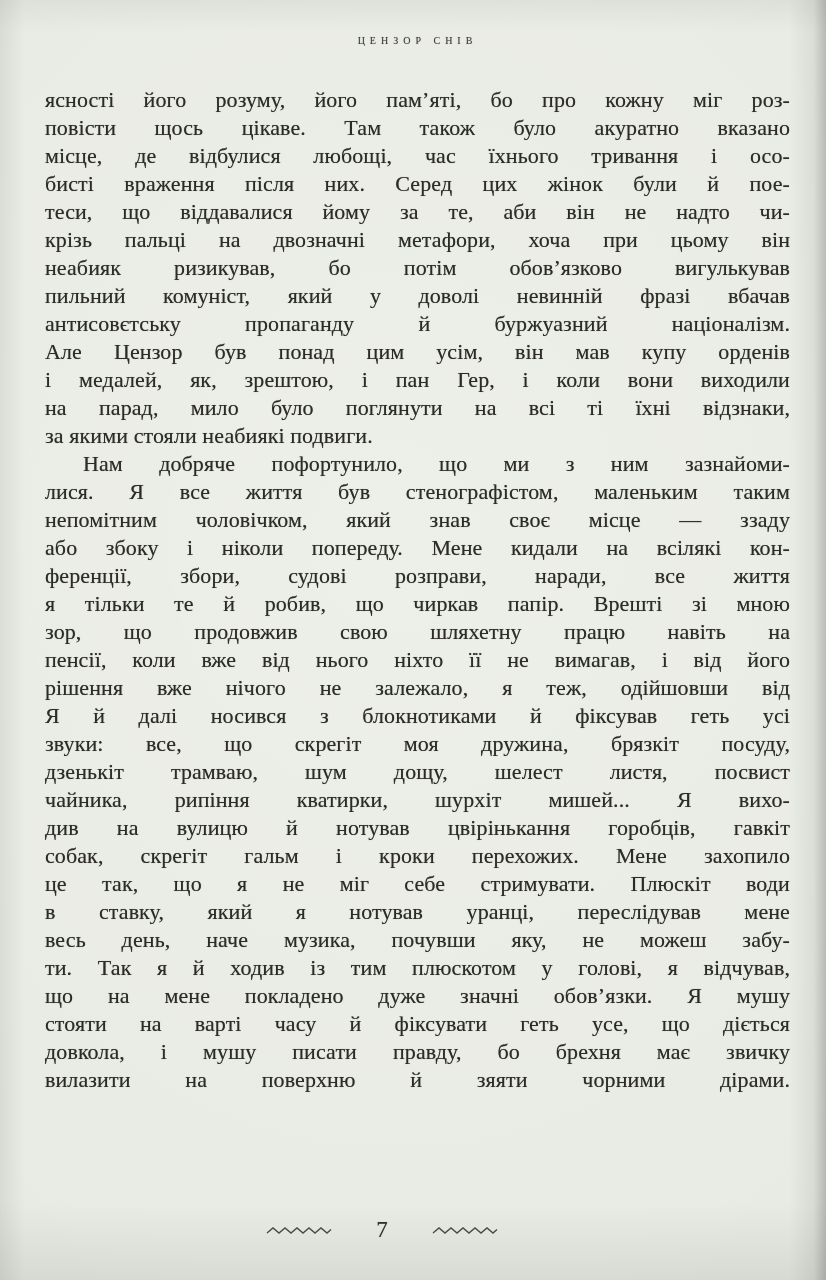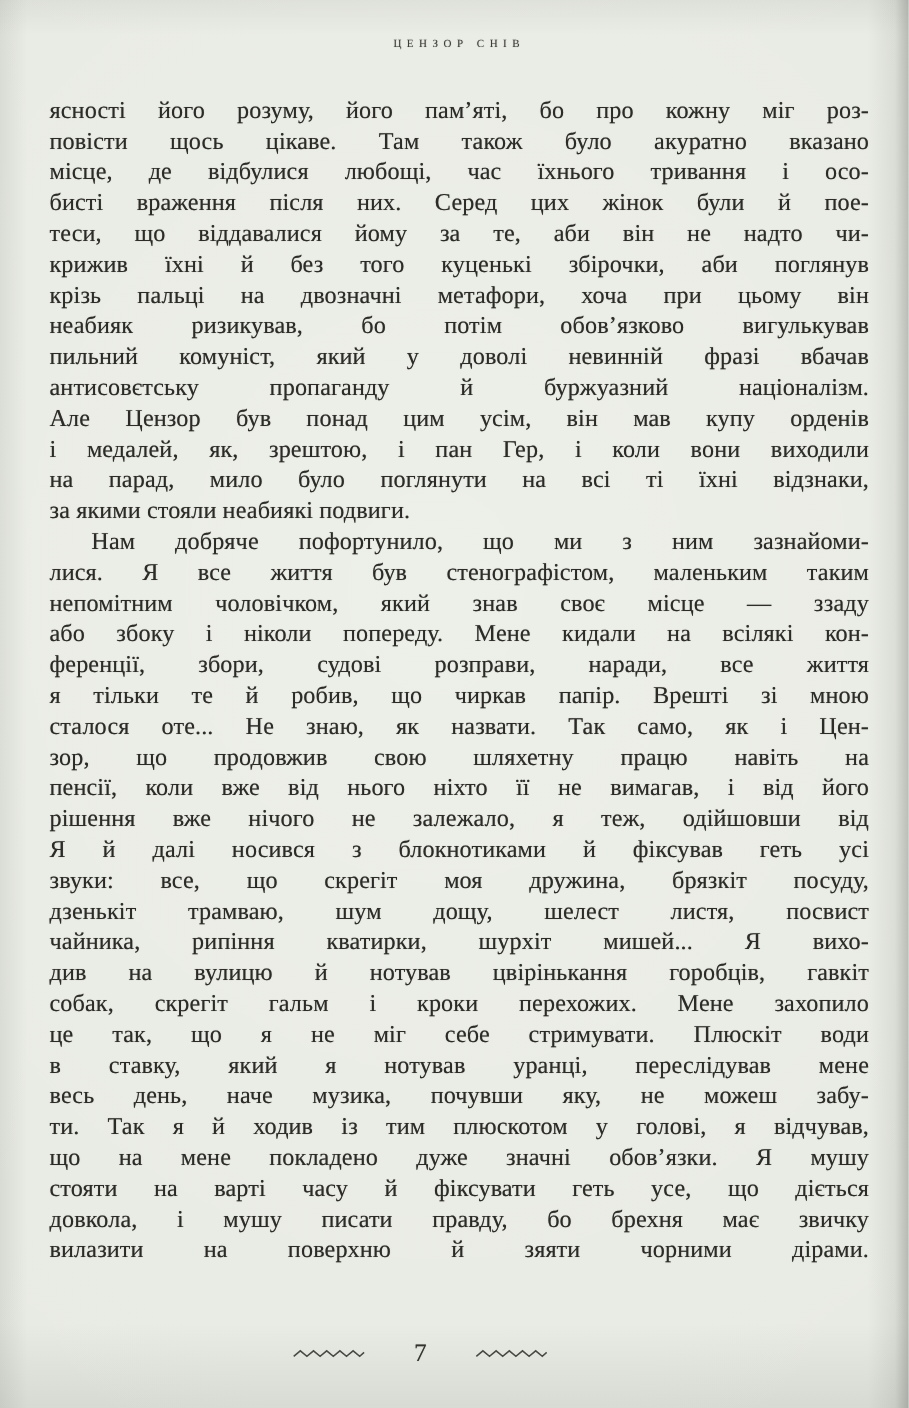--- a/index.html
+++ b/index.html
@@ -66,36 +66,34 @@
 <div class="page">
 
   <div class="running-header">ЦЕНЗОР СНІВ</div>
 
   <div class="text-block">
       <div class="line">ясності його розуму, його пам’яті, бо про кожну міг роз-</div>
       <div class="line">повісти щось цікаве. Там також було акуратно вказано</div>
       <div class="line">місце, де відбулися любощі, час їхнього тривання і осо-</div>
       <div class="line">бисті враження після них. Серед цих жінок були й пое-</div>
       <div class="line">теси, що віддавалися йому за те, аби він не надто чи-</div>
-      <div class="line">крижив їхні й без того куценькі збірочки, аби поглянув</div>
       <div class="line">крізь пальці на двозначні метафори, хоча при цьому він</div>
       <div class="line">неабияк ризикував, бо потім обов’язково вигулькував</div>
       <div class="line">пильний комуніст, який у доволі невинній фразі вбачав</div>
       <div class="line">антисовєтську пропаганду й буржуазний націоналізм.</div>
       <div class="line">Але Цензор був понад цим усім, він мав купу орденів</div>
       <div class="line">і медалей, як, зрештою, і пан Гер, і коли вони виходили</div>
       <div class="line">на парад, мило було поглянути на всі ті їхні відзнаки,</div>
       <div class="line loose-end">за якими стояли неабиякі подвиги.</div>
       <div class="line indent">Нам добряче пофортунило, що ми з ним зазнайоми-</div>
       <div class="line">лися. Я все життя був стенографістом, маленьким таким</div>
       <div class="line">непомітним чоловічком, який знав своє місце — ззаду</div>
       <div class="line">або збоку і ніколи попереду. Мене кидали на всілякі кон-</div>
       <div class="line">ференції, збори, судові розправи, наради, все життя</div>
       <div class="line">я тільки те й робив, що чиркав папір. Врешті зі мною</div>
-      <div class="line">сталося оте... Не знаю, як назвати. Так само, як і Цен-</div>
       <div class="line">зор, що продовжив свою шляхетну працю навіть на</div>
       <div class="line">пенсії, коли вже від нього ніхто її не вимагав, і від його</div>
       <div class="line">рішення вже нічого не залежало, я теж, одійшовши від</div>
       <div class="line">Я й далі носився з блокнотиками й фіксував геть усі</div>
       <div class="line">звуки: все, що скрегіт моя дружина, брязкіт посуду,</div>
       <div class="line">дзенькіт трамваю, шум дощу, шелест листя, посвист</div>
       <div class="line">чайника, рипіння кватирки, шурхіт мишей... Я вихо-</div>
       <div class="line">див на вулицю й нотував цвірінькання горобців, гавкіт</div>
       <div class="line">собак, скрегіт гальм і кроки перехожих. Мене захопило</div>
       <div class="line">це так, що я не міг себе стримувати. Плюскіт води</div>

